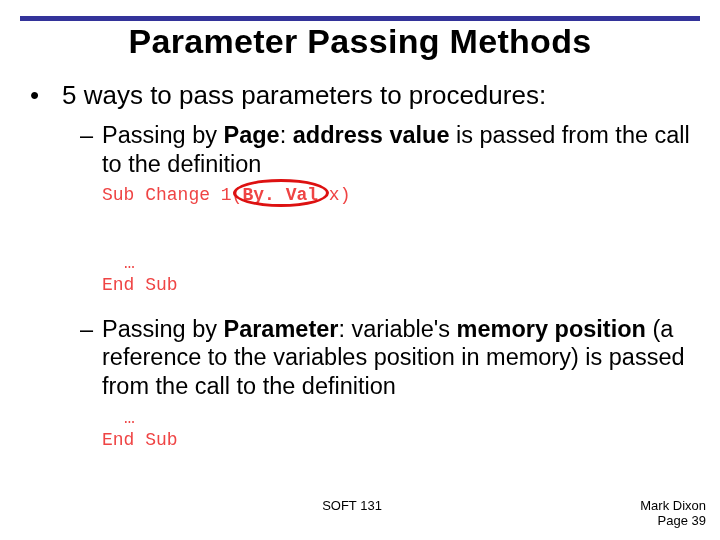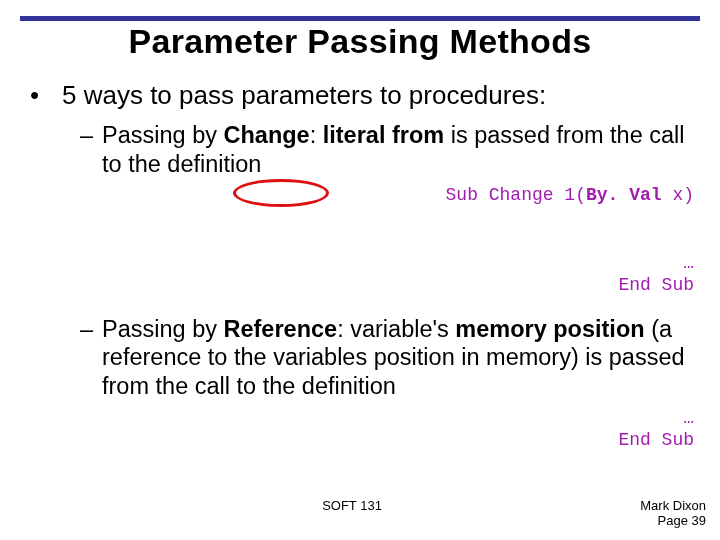--- a/index.html
+++ b/index.html
@@ -53,26 +53,25 @@
     margin-bottom: 6px;
     display: flex;
     line-height: 1.22;
   }
   .bullet-l2 .dash {
     flex: 0 0 22px;
   }
   .codeblock {
     font-family: "Courier New", monospace;
     font-size: 18px;
-    color: #a21caf;
+    color: #ef4444;
     margin-left: 76px;
     margin-bottom: 18px;
     line-height: 1.25;
     position: relative;
-    text-align: right;
   }
   .codeblock .row { white-space: pre; position: relative; }
   .codeblock .ell { padding-left: 22px; }
   .circle {
     position: absolute;
     border: 3px solid #d11;
     border-radius: 50%;
     pointer-events: none;
   }
   .bold { font-weight: bold; }
@@ -99,36 +98,36 @@
 <div class="content">
 
   <div class="bullet-l1">
     <span class="dot">•</span>
     <span>5 ways to pass parameters to procedures:</span>
   </div>
 
   <div class="bullet-l2">
     <span class="dash">–</span>
     <span>
-      <span>Passing by </span><span class="bold">Change</span><span>: </span><span class="bold">literal from</span><span> is passed from the call to the definition</span>
+      <span>Passing by </span><span class="bold">Page</span><span>: </span><span class="bold">address value</span><span> is passed from the call to the definition</span>
     </span>
   </div>
 
   <div class="codeblock">
     <div class="row"><span>Sub Change 1(</span><span class="bold">By. Val</span><span> x)</span>
       <div class="circle" style="left:131px; top:-5px; width:96px; height:28px;"></div>
     </div>
     <div class="row ell">…</div>
     <div class="row">End Sub</div>
   </div>
 
   <div class="bullet-l2">
     <span class="dash">–</span>
     <span>
-      <span>Passing by </span><span class="bold">Reference</span><span>: variable's </span><span class="bold">memory position</span><span> (a reference to the variables position in memory) is passed from the call to the definition</span>
+      <span>Passing by </span><span class="bold">Parameter</span><span>: variable's </span><span class="bold">memory position</span><span> (a reference to the variables position in memory) is passed from the call to the definition</span>
     </span>
   </div>
 
   <div class="codeblock">
     <div class="row ell">…</div>
     <div class="row">End Sub</div>
   </div>
 
 </div>
 

